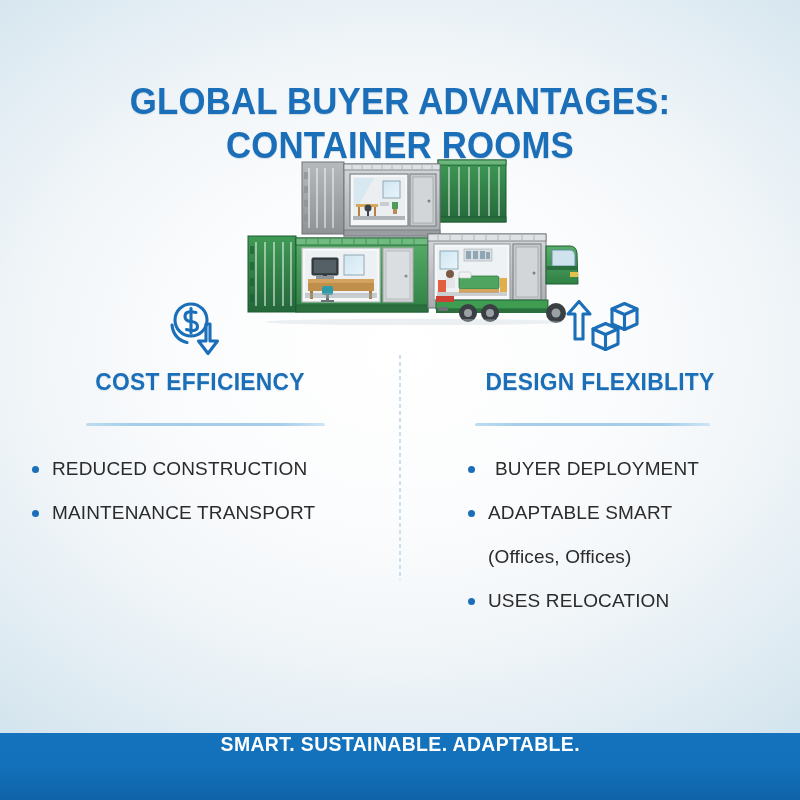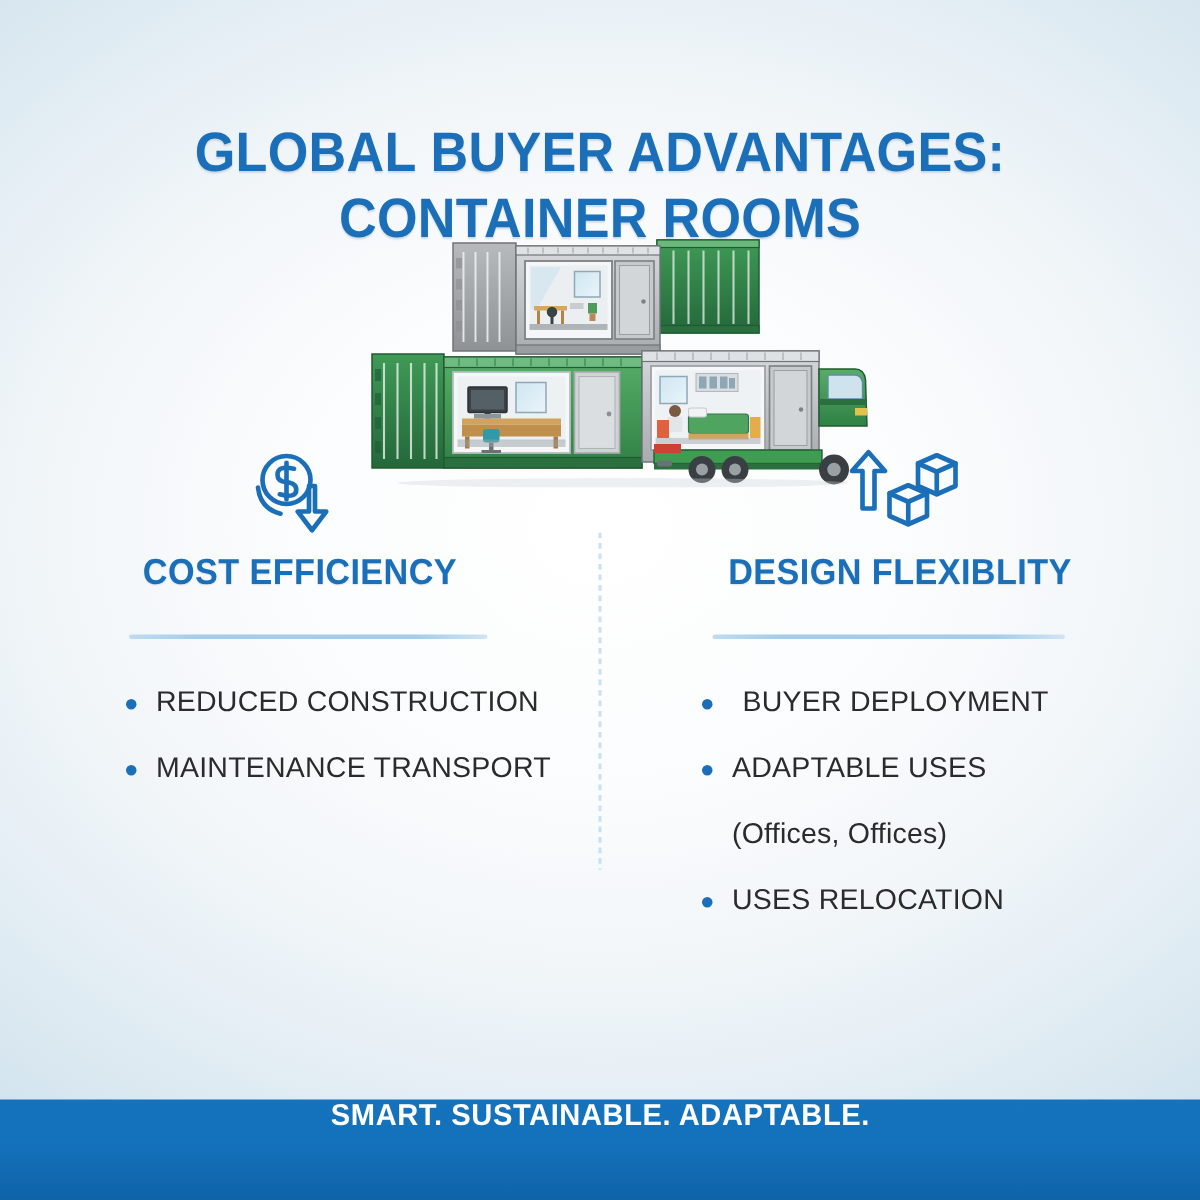--- a/index.html
+++ b/index.html
@@ -110,21 +110,21 @@
     background: linear-gradient(to right, #bfdcf0, #a3cdea 20%, #a3cdea 80%, #cfe5f4);
   }
   .col.left  .col-rule { left: 86px;  width: 239px; }
   .col.right .col-rule { left: 75px;  width: 235px; }
 
   .bullets {
     position: absolute;
     top: 168px;
     width: 400px;
   }
-  .col.left  .bullets { padding-left: 84px; }
+  .col.left  .bullets { padding-left: 32px; }
   .col.right .bullets { padding-left: 68px; }
 
   .bullet-row {
     display: flex;
     align-items: flex-start;
     min-height: 20px;
     margin-bottom: 22px;
   }
   .bullet-dot {
     width: 7px;
@@ -456,21 +456,21 @@
       </div>
       <div class="col-heading">DESIGN FLEXIBLITY</div>
       <div class="col-rule"></div>
       <div class="bullets">
         <div class="bullet-row">
           <span class="bullet-dot"></span>
           <span class="bullet-text lead-space">BUYER DEPLOYMENT</span>
         </div>
         <div class="bullet-row">
           <span class="bullet-dot"></span>
-          <span class="bullet-text">ADAPTABLE USES</span>
+          <span class="bullet-text">ADAPTABLE SMART</span>
         </div>
         <div class="bullet-row">
           <span class="bullet-dot hidden"></span>
           <span class="bullet-text">(Offices, Offices)</span>
         </div>
         <div class="bullet-row">
           <span class="bullet-dot"></span>
           <span class="bullet-text">USES RELOCATION</span>
         </div>
       </div>

